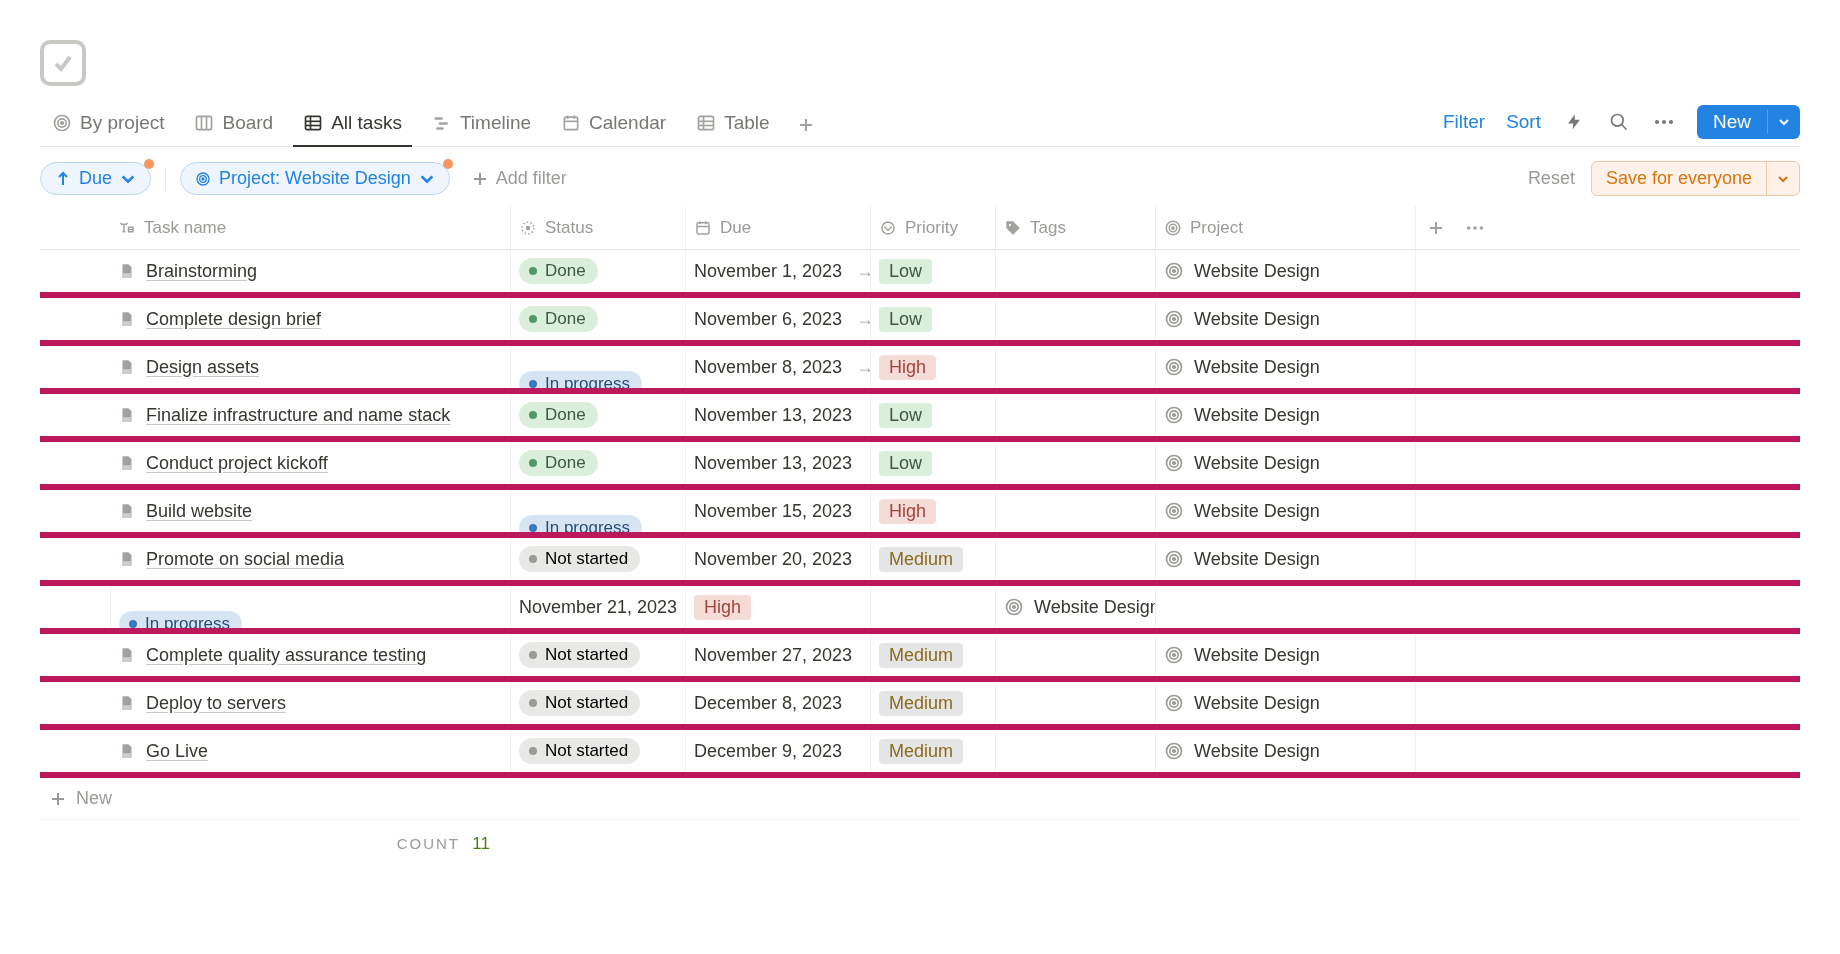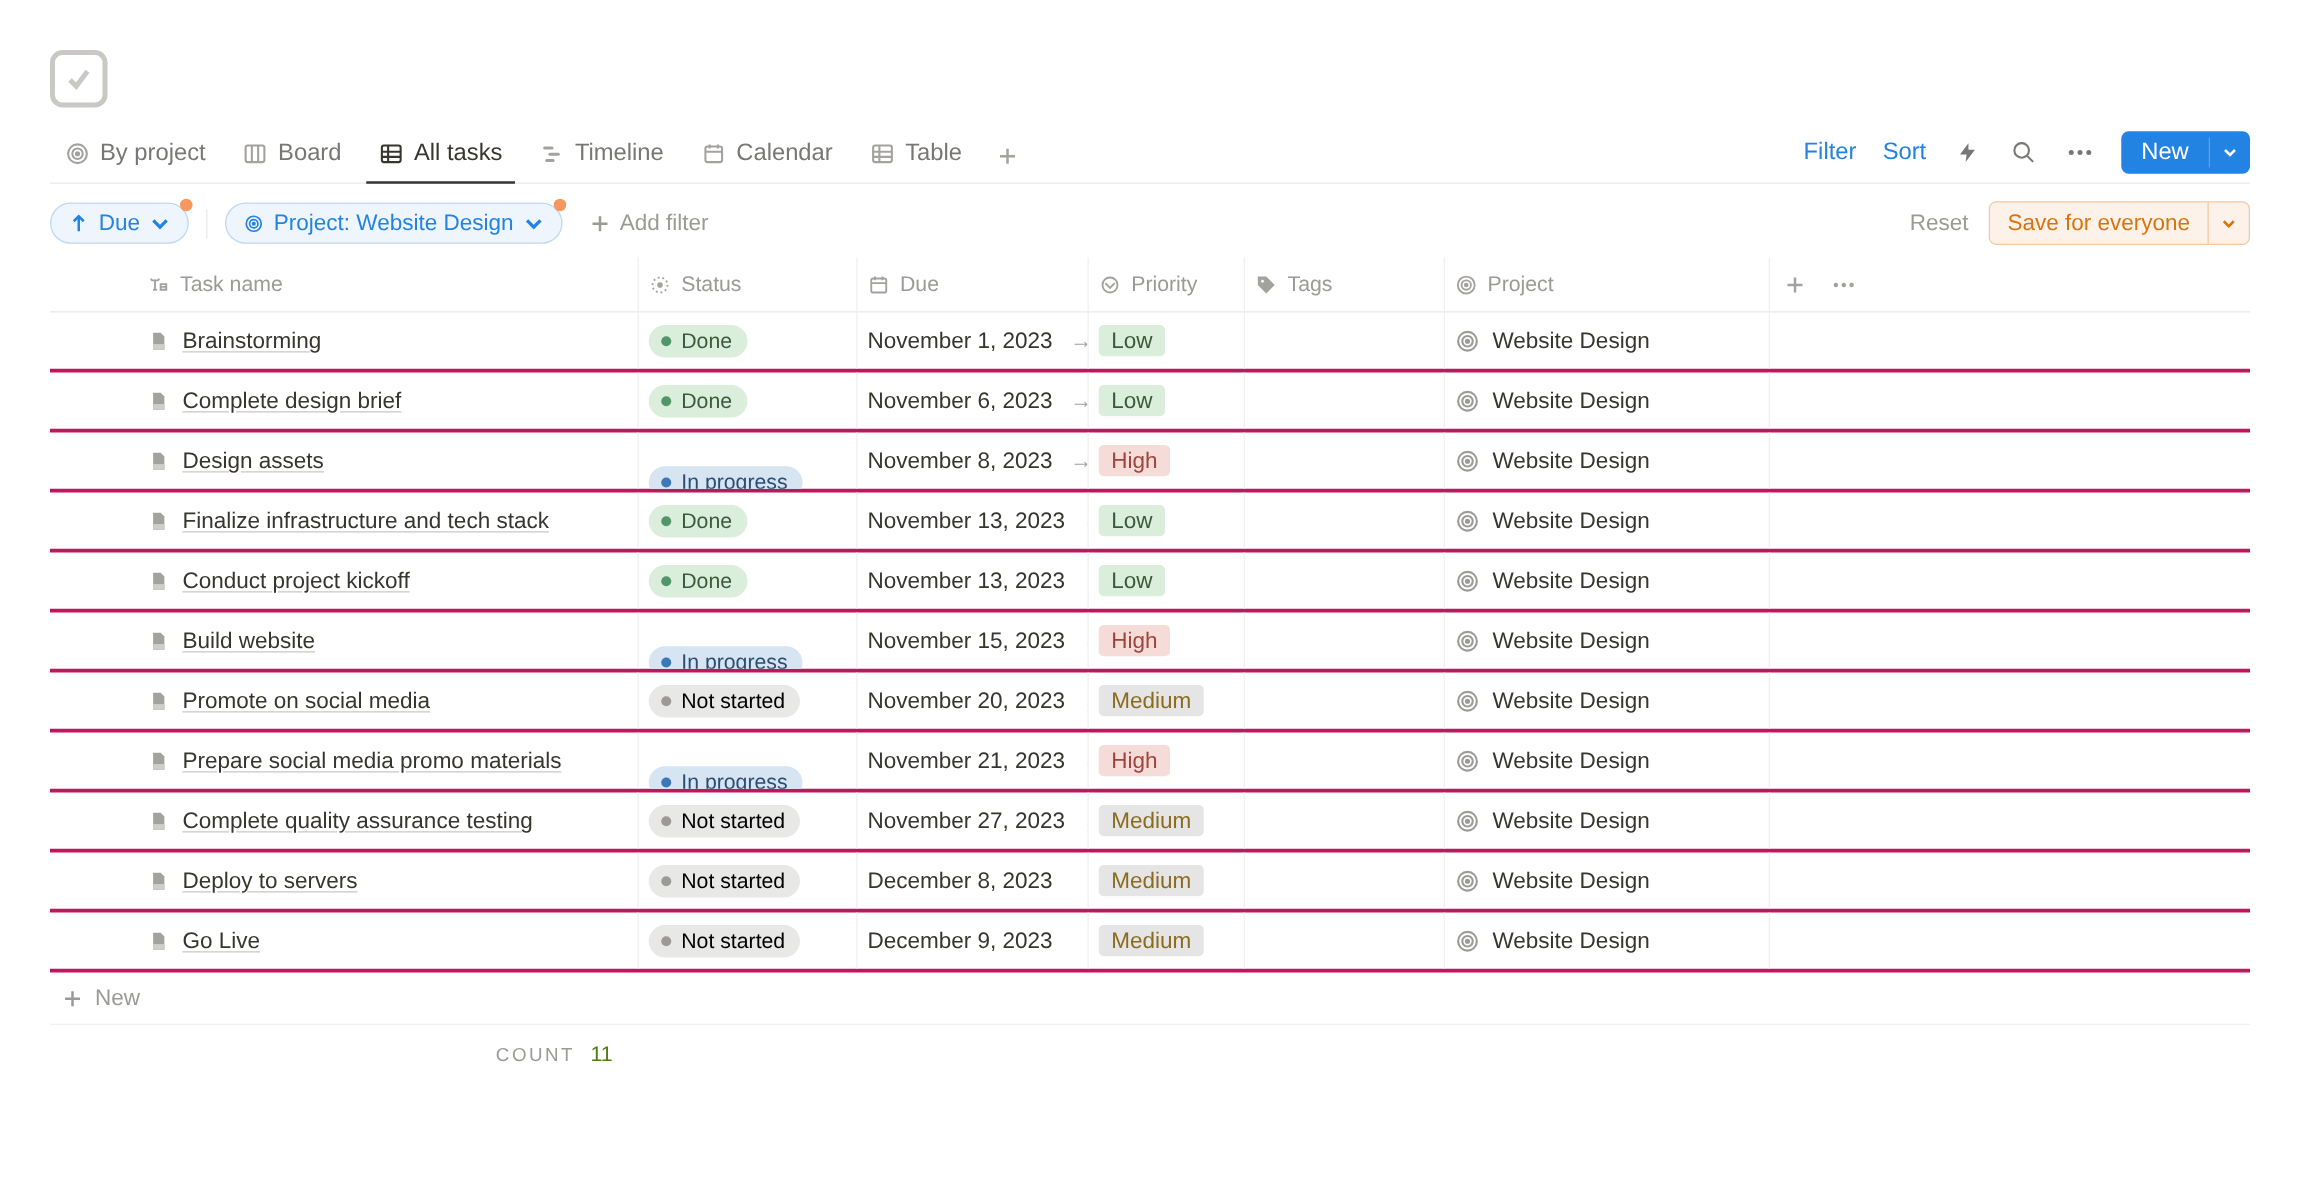--- a/index.html
+++ b/index.html
@@ -71,21 +71,21 @@
   
   .table { width:100%; }
   .thead, .trow {
     display:grid;
     grid-template-columns: 70px 400px 175px 185px 125px 160px 260px 40px 40px;
     align-items:center;
   }
   .thead { border-bottom:1px solid #e9e9e7; height:44px; color:#9b9a97; font-size:17px; }
   .th { display:flex; align-items:center; gap:8px; padding:0 8px; height:100%; }
   .th.withborder { border-left:1px solid #f0f0ee; }
-  .trow { border-bottom:3px solid #be185d; height:48px; font-size:18px; }
+  .trow { border-bottom:6px solid #be185d; height:48px; font-size:18px; }
   .td { display:flex; align-items:center; gap:10px; padding:0 8px; height:100%; overflow:hidden; white-space:nowrap; }
   .td.withborder { border-left:1px solid #f0f0ee; }
   .task-name { text-decoration: underline; text-decoration-color:#c9c8c5; text-underline-offset:3px; }
   .page-icon { width:18px; height:18px; color:#a4a29e; flex-shrink:0; }
 
   .pill {
     display:inline-flex; align-items:center; gap:8px; padding:3px 12px 3px 10px;
     border-radius:14px; font-size:17px;
   }
   .pill .dot { width:8px; height:8px; border-radius:50%; }
@@ -475,21 +475,21 @@
         </div>
         <div class="trow">
           <div class="td"></div>
           <div class="td">
             <span>
               <svg class="page-icon" viewBox="0 0 24 24" fill="#a4a29e">
                 <path d="M6 3 L14 3 L18 7 L18 21 L6 21 Z"></path>
                 <rect x="6" y="15" width="12" height="6" fill="#cfcecb"></rect>
               </svg>
             </span>
-            <span class="task-name">Finalize infrastructure and tech stack</span>
+            <span class="task-name">Finalize infrastructure and name stack</span>
           </div>
           <div class="td withborder">
             <span class="pill status-done">
               <span class="dot"></span>
               <span>Done</span>
             </span>
           </div>
           <div class="td withborder">
             <span>November 13, 2023</span>
             <span class="arrow">→</span>
@@ -627,29 +627,20 @@
                 </svg>
               </span>
               <span>Website Design</span>
             </div>
           </div>
           <div class="td withborder"></div>
           <div class="td"></div>
         </div>
         <div class="trow">
           <div class="td"></div>
-          <div class="td">
-            <span>
-              <svg class="page-icon" viewBox="0 0 24 24" fill="#a4a29e">
-                <path d="M6 3 L14 3 L18 7 L18 21 L6 21 Z"></path>
-                <rect x="6" y="15" width="12" height="6" fill="#cfcecb"></rect>
-              </svg>
-            </span>
-            <span class="task-name">Prepare social media promo materials</span>
-          </div>
           <div class="td withborder">
             <span class="pill status-progress">
               <span class="dot"></span>
               <span>In progress</span>
             </span>
           </div>
           <div class="td withborder">
             <span>November 21, 2023</span>
             <span class="arrow">→</span>
           </div>

